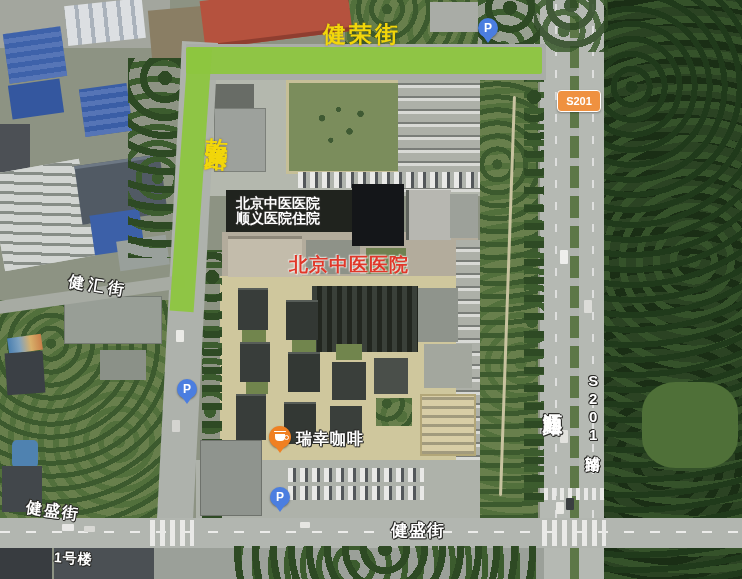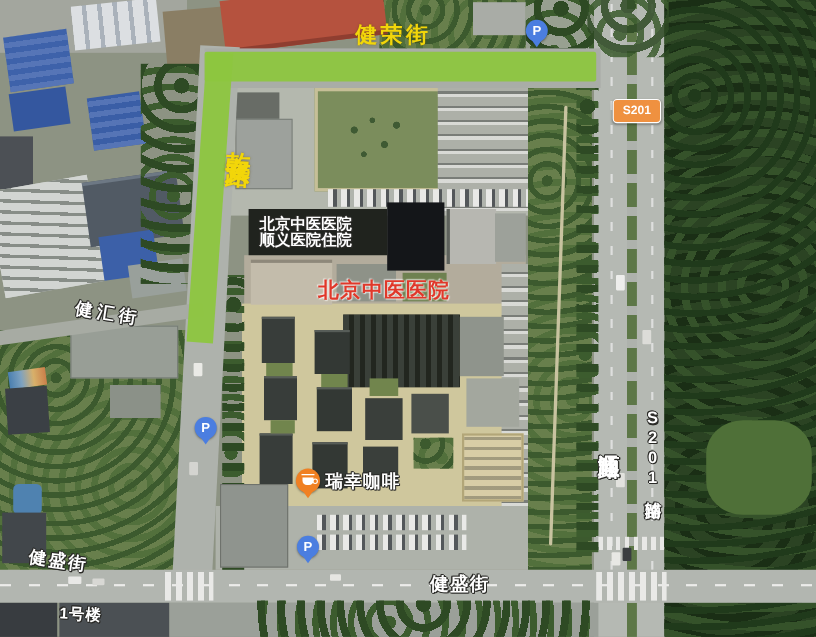--- a/index.html
+++ b/index.html
@@ -180,21 +180,21 @@
   </div>
 
   <div class="abs pin orange" style="left:269px;top:426px;">
     <div class="c">
         <div class="cup"></div>
       </div>
     <div class="tail"></div>
   </div>
   <div class="abs lbl t-out" style="left:296px;top:431px;font-size:16px;letter-spacing:1px;">瑞幸咖啡</div>
 
-  <div class="abs lbl t-yel" style="left:323px;top:22px;font-size:20px;letter-spacing:3px;">健荣街</div>
+  <div class="abs lbl t-yel" style="left:323px;top:22px;font-size:23px;letter-spacing:3px;">健荣街</div>
   <div class="abs lbl t-yel vert" style="left:206px;top:120px;font-size:23px;letter-spacing:3px;transform:rotate(3deg);">乾安东路</div>
   <div class="abs lbl t-out" style="left:68px;top:278px;font-size:16px;letter-spacing:4px;transform:rotate(9deg);">健汇街</div>
   <div class="abs lbl t-out" style="left:26px;top:503px;font-size:16px;letter-spacing:2px;transform:rotate(8deg);">健盛街</div>
   <div class="abs lbl t-out" style="left:391px;top:522px;font-size:17px;letter-spacing:1px;">健盛街</div>
   <div class="abs lbl t-out vert" style="left:542px;top:396px;font-size:20px;letter-spacing:2px;">通顺路</div>
   <div class="abs lbl t-out vert" style="left:585px;top:372px;font-size:15px;letter-spacing:1px;">S201辅路</div>
   <div class="abs lbl t-out" style="left:54px;top:551px;font-size:14px;letter-spacing:1px;transform:rotate(3deg);">1号楼</div>
 
   <div class="abs lbl t-out" style="left:236px;top:196px;font-size:14px;">
     <div>北京中医医院</div>

